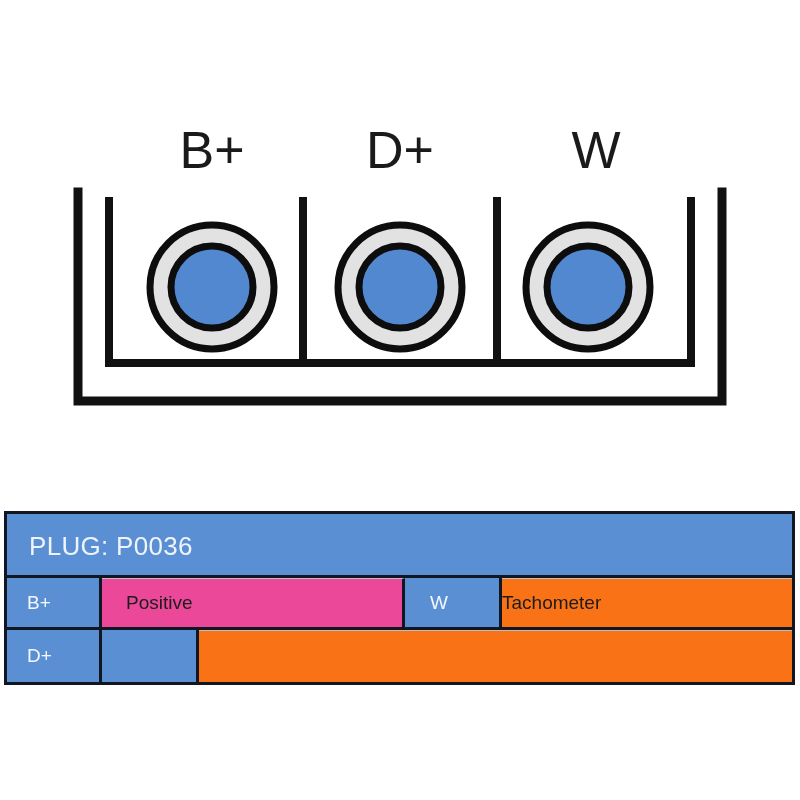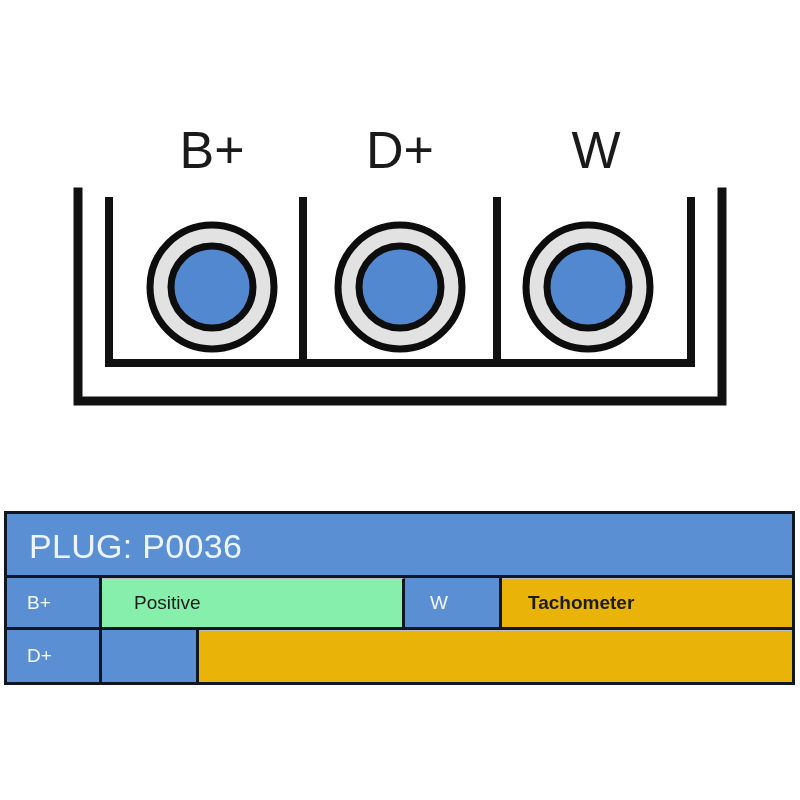--- a/index.html
+++ b/index.html
@@ -46,21 +46,21 @@
     border-spacing: 0;
   }
   #legend-table .outer-frame {
     border: 3px solid #111722;
     box-sizing: border-box;
   }
 
   .tbl-header {
     background: #5B8FD4;
     color: #eef4fb;
-    font-size: 34px;
+    font-size: 26px;
     letter-spacing: 0.3px;
     height: 64px;
     line-height: 64px;
     padding-left: 22px;
     box-sizing: border-box;
     border-bottom: 3px solid #111722;
   }
 
   .tbl-row {
     display: flex;
@@ -81,43 +81,41 @@
   }
   .cell-key {
     background: #5B8FD4;
     color: #f2f7fc;
     width: 95px;
     flex: 0 0 95px;
     padding-left: 20px;
     border-right: 3px solid #111722;
   }
   .cell-val {
-    background: #86efac;
+    background: #ec4899;
     color: #1c1c1c;
     flex: 0 0 303px;
     width: 303px;
-    padding-left: 32px;
+    padding-left: 24px;
     border-right: 3px solid #111722;
     border-top: 1px solid #bdbdbd;
   }
   .cell-key2 {
     background: #5B8FD4;
     color: #f2f7fc;
     flex: 0 0 97px;
     width: 97px;
     padding-left: 25px;
     border-right: 3px solid #111722;
   }
   .cell-val2 {
-    background: #eab308;
+    background: #f97316;
     color: #1c1c1c;
     flex: 1 1 auto;
-    padding-left: 26px;
     border-top: 1px solid #bdbdbd;
-    font-weight: bold;
   }
   .cell-val.is-empty, .cell-val2.is-empty { color: transparent; }
 </style>
 </head>
 <body>
 
 <div id="connector-diagram">
   <svg width="800" height="470" viewBox="0 0 800 470" xmlns="http://www.w3.org/2000/svg">
 
     <text class="pin-label" x="212" y="168">B+</text>

